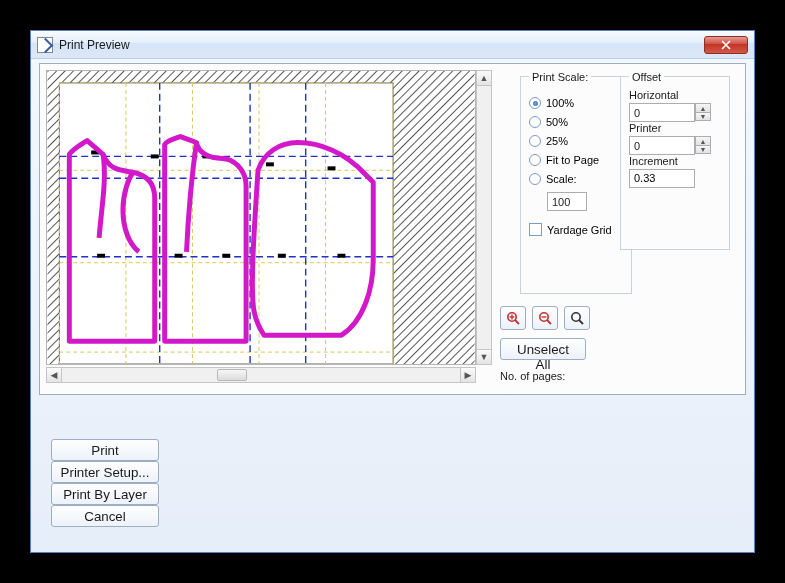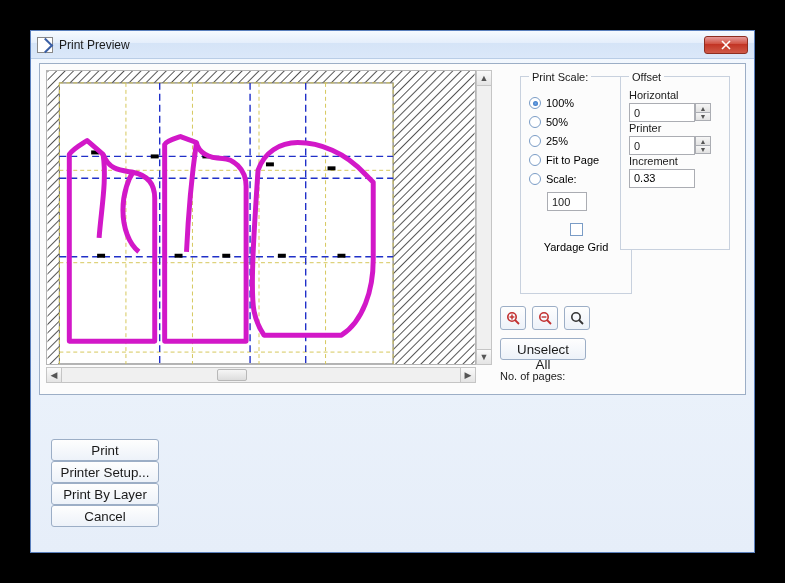--- a/index.html
+++ b/index.html
@@ -170,21 +170,21 @@
 }
 .inp {
   border: 1px solid #abadb3;
   background: #fff;
   height: 19px;
   padding: 1px 4px;
   font: inherit;
   color:#222;
 }
 .scale-input { width:40px; margin-left:18px; }
-.chk-row { display:flex; align-items:center; gap:5px; margin-top:4px;flex-direction:column;}
+.chk-row { display:flex; align-items:center; gap:5px; margin-top:4px;}
 .chk {
   width:13px; height:13px; border:1px solid #7a9cc6; background:#fff;
 }
 .sublabel { color:#1a1a1a; margin-top:-6px; margin-bottom:2px; }
 .spinwrap { display:flex; margin-bottom:6px;}
 .spinwrap .inp { width:66px; }
 .spinbtns { display:flex; flex-direction:column; }
 .spinbtns div {
   width:16px; height:9px; border:1px solid #abadb3;
   background:linear-gradient(#f6f6f6,#e2e2e2);

